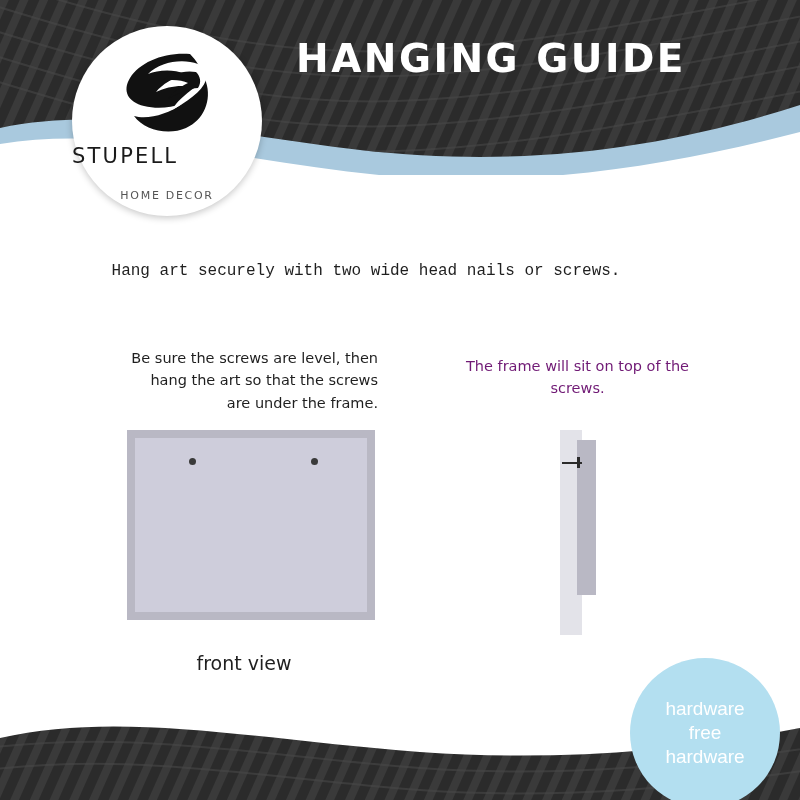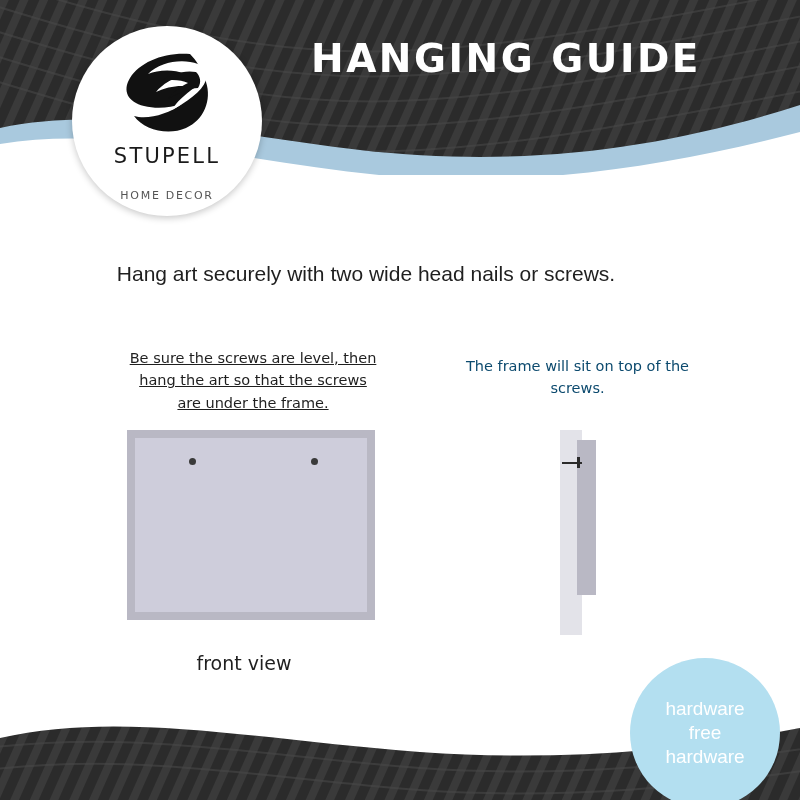--- a/index.html
+++ b/index.html
@@ -41,21 +41,21 @@
   .header-title {
     position: absolute;
     top: 38px;
     left: 296px;
     width: 420px;
     color: #ffffff;
     font-size: 39px;
     letter-spacing: 2.5px;
     font-weight: bold;
     font-family: "DejaVu Sans", sans-serif;
-    text-align: center;
+    text-align: left;
     line-height: 1.1;
   }
 
   
   .logo-badge {
     position: absolute;
     top: 26px;
     left: 72px;
     width: 190px;
     height: 190px;
@@ -69,21 +69,21 @@
     top: 22px;
     left: 50%;
     transform: translateX(-50%);
     width: 110px;
     height: 92px;
   }
   .logo-name {
     position: absolute;
     top: 118px;
     width: 100%;
-    text-align: center;
+    text-align: left;
     font-size: 21px;
     letter-spacing: 2.2px;
     color: #1a1a1a;
     font-family: "DejaVu Sans", sans-serif;
   }
   .logo-sub {
     position: absolute;
     top: 147px;
     width: 100%;
     text-align: center;
@@ -104,44 +104,43 @@
     font-size: 30px;
     color: #2b2b2b;
     font-family: "DejaVu Sans", sans-serif;
   }
   .instruction {
     position: absolute;
     top: 262px;
     left: 0;
     width: 732px;
     text-align: center;
-    font-size: 21px;
+    font-size: 16px;
     color: #1f1f1f;
-    font-family: Liberation Sans, sans-serif;
+    font-family: Liberation Mono, monospace;
   }
 
   .caption-left {
     position: absolute;
     top: 347px;
     left: 128px;
     width: 250px;
     font-size: 14.5px;
     line-height: 1.55;
     color: #1f1f1f;
-    text-align: center;
-    text-decoration: underline;
+    text-align: right;
   }
   .caption-right {
     position: absolute;
     top: 355px;
     left: 460px;
     width: 235px;
     font-size: 14.5px;
     line-height: 1.55;
-    color: #0c4a6e;
+    color: #701a75;
     text-align: center;
   }
 
   
   .front-frame {
     position: absolute;
     top: 430px;
     left: 127px;
     width: 248px;
     height: 190px;

